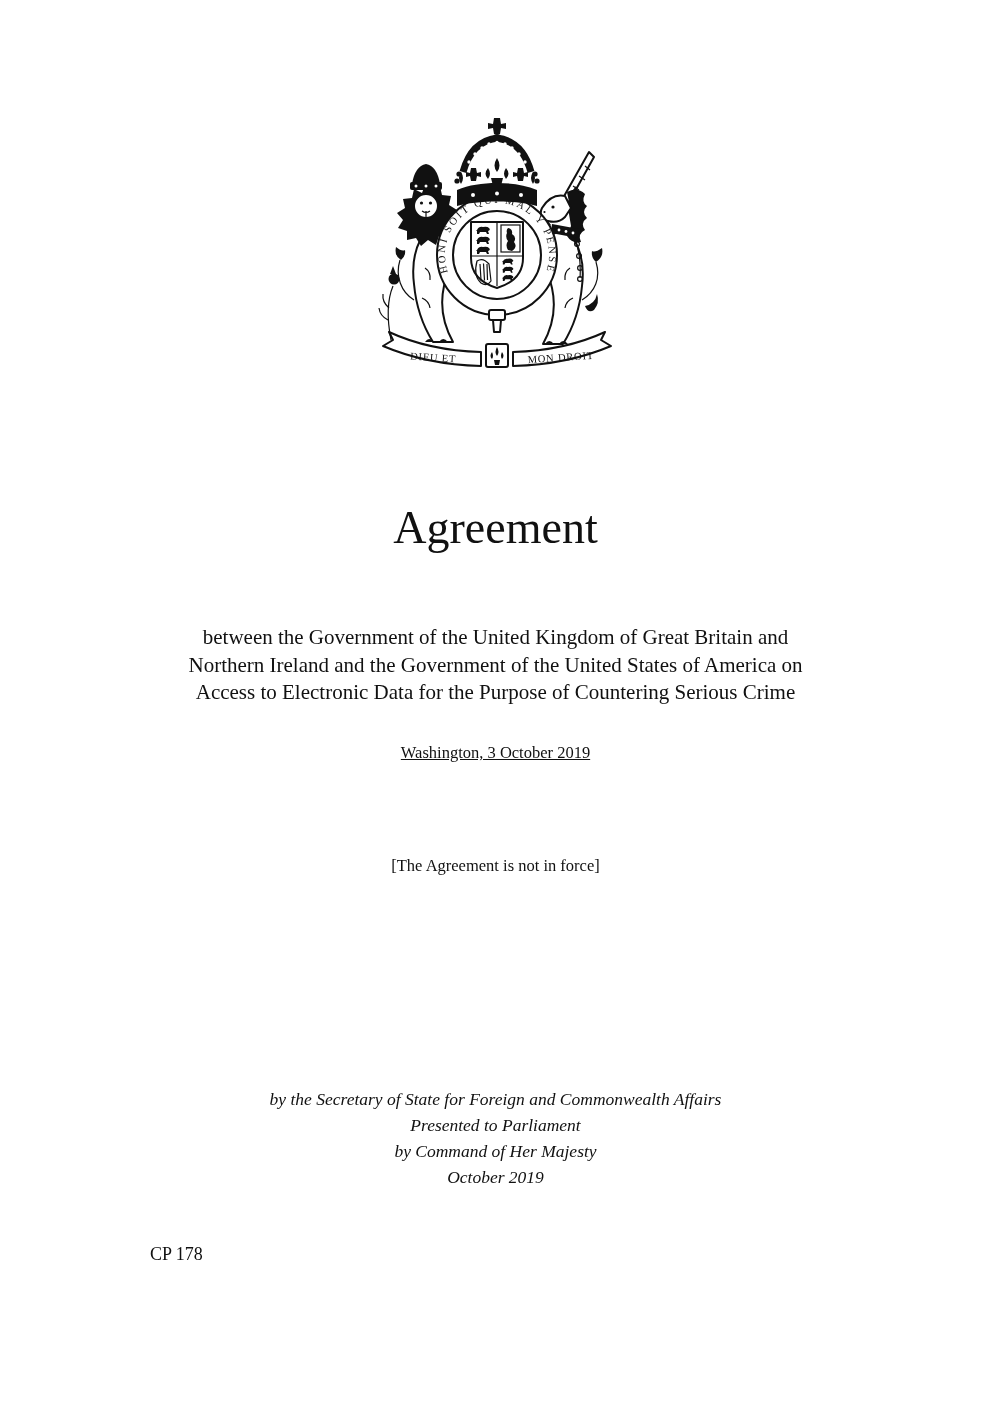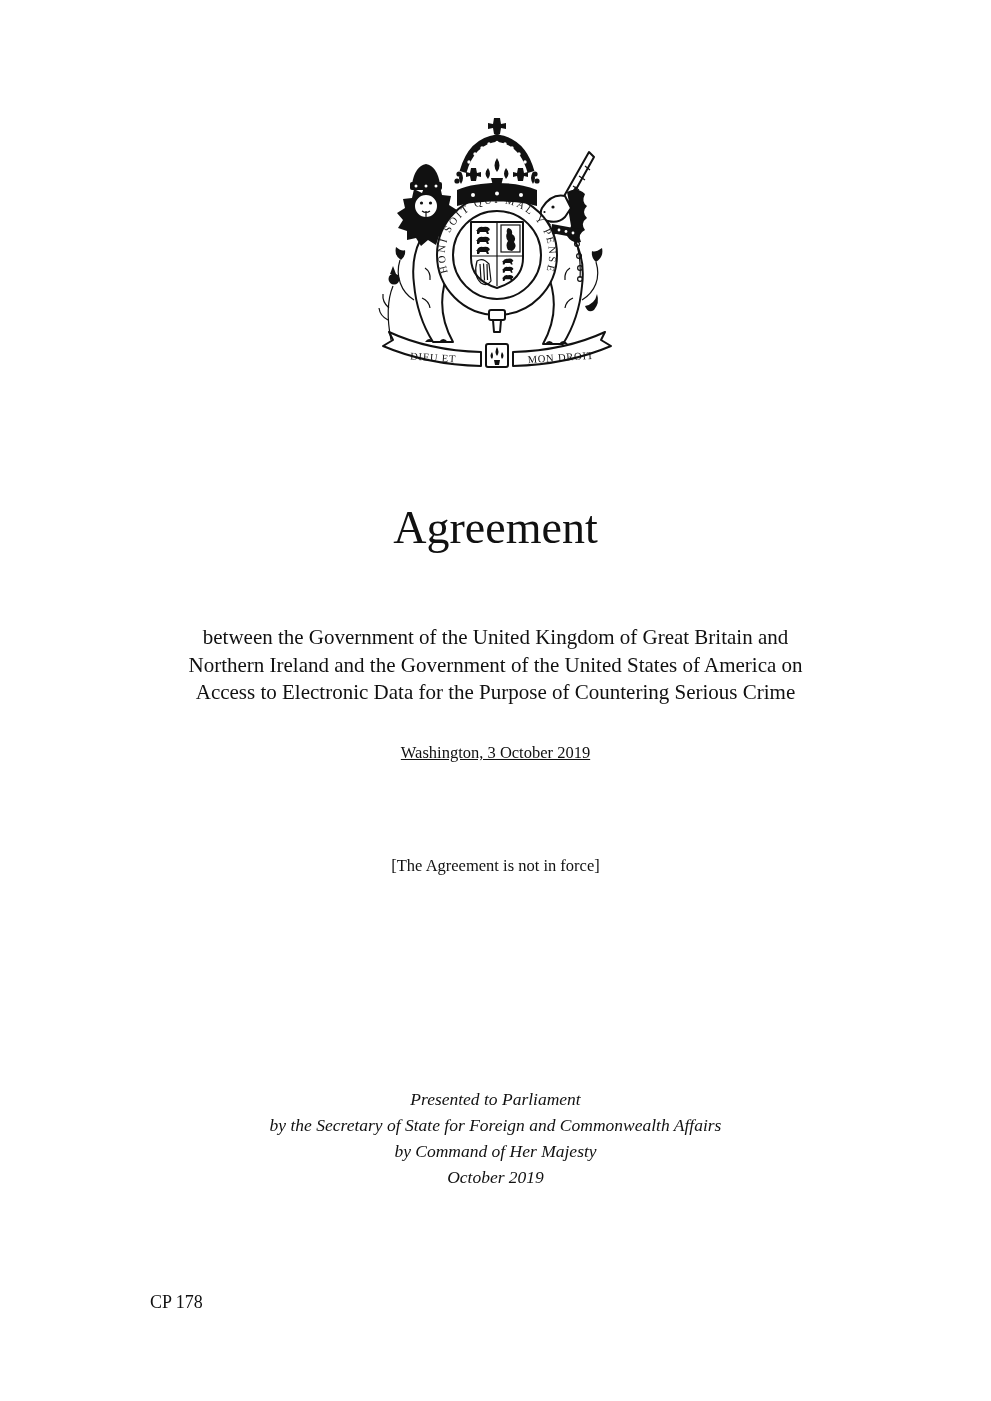--- a/index.html
+++ b/index.html
@@ -12,21 +12,21 @@
     overflow:hidden;
   }
   .center-line{position:absolute;left:0;width:100%;text-align:center;}
   .crest-wrap{position:absolute;left:367px;top:108px;width:260px;height:260px;}
   .ref-line{top:391px;font-size:24px;line-height:28px;}
   .doc-title{top:497px;font-size:46px;line-height:62px;font-weight:400;}
   .subtitle{top:590px;font-size:21px;line-height:27.5px;margin-top:34px;}
   .place-date{top:742px;font-size:16.5px;line-height:21px;text-decoration:underline;}
   .force-note{top:855px;font-size:16.5px;line-height:21px;}
   .presented{top:1086px;font-size:17.5px;line-height:26px;font-style:italic;}
-  .cp-number{position:absolute;left:150px;top:1243px;font-size:18px;line-height:22px;margin-top:48px;}
+  .cp-number{position:absolute;left:150px;top:1243px;font-size:18px;line-height:22px;}
   svg text{font-family:"Liberation Serif", serif;}
   .crest-stroke{fill:#ffffff;stroke:#111111;stroke-width:2;stroke-linejoin:round;}
   .crest-fill{fill:#111111;stroke:none;}
   .crest-thin{fill:none;stroke:#111111;stroke-width:1.2;}
 </style>
 </head>
 <body>
 
 <div id="page">
 
@@ -197,21 +197,21 @@
     <div>between the Government of the United Kingdom of Great Britain and</div>
     <div>Northern Ireland and the Government of the United States of America on</div>
     <div>Access to Electronic Data for the Purpose of Countering Serious Crime</div>
   </div>
 
   <div class="center-line place-date">Washington, 3 October 2019</div>
 
   <div class="center-line force-note">[The Agreement is not in force]</div>
 
   <div class="center-line presented">
+    <div>by the Secretary of State for Foreign and Commonwealth Affairs</div>
     <div>Presented to Parliament</div>
-    <div>by the Secretary of State for Foreign and Commonwealth Affairs</div>
     <div>by Command of Her Majesty</div>
     <div>October 2019</div>
   </div>
 
   <div class="cp-number">CP 178</div>
 
 </div>
 
 </body></html>

